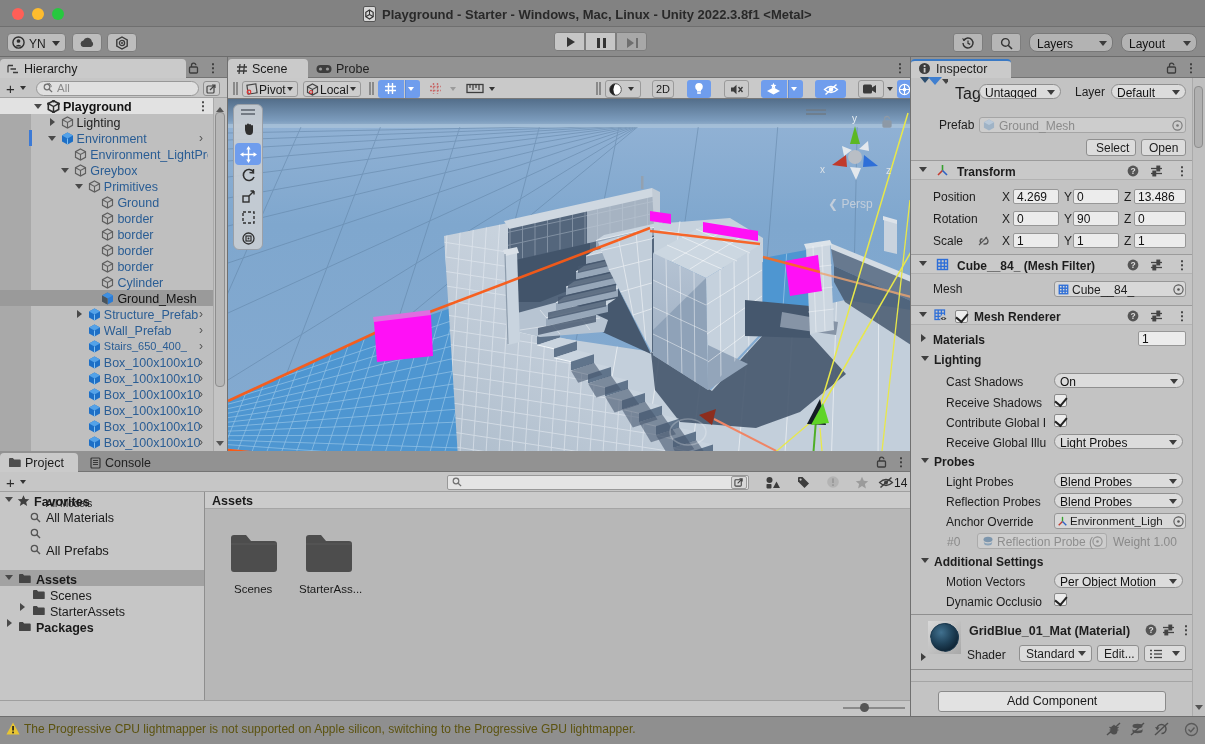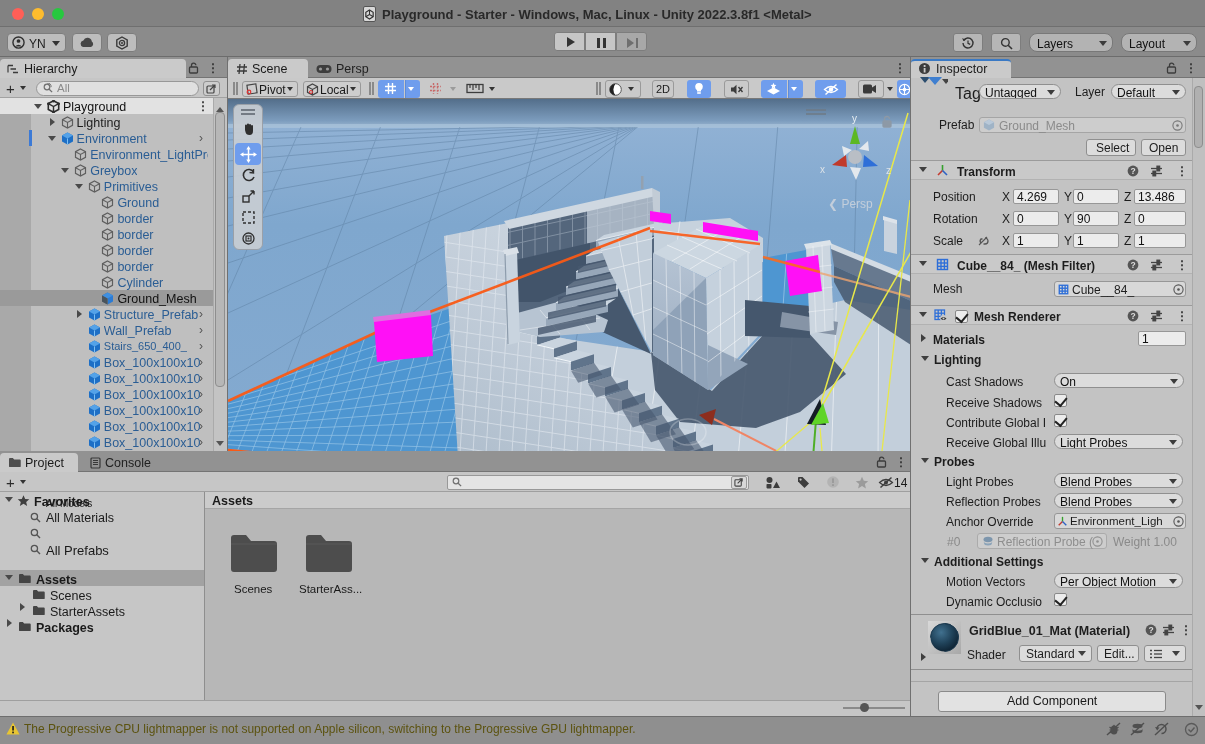--- a/index.html
+++ b/index.html
@@ -116,21 +116,21 @@
 <div class="a" style="left:0;top:98px;width:213px;height:16px;background:#e2e2e2"></div>
 <span class="arr arrD" style="left:34px;top:104px;border-width:4px;border-top-width:5px;border-top-color:#494949"></span>
 <svg width="13" height="13" style="left:47px;top:99.5px" viewBox="0 0 13 13">
     <path d="M6.5 0.8 11.7 3.6 11.7 9.4 6.5 12.2 1.3 9.4 1.3 3.6Z" fill="none" stroke="#2d2d2d" stroke-width="1.6"></path>
     <path d="M1.3 3.6 6.5 6.5 11.7 3.6 M6.5 6.5 6.5 12.2" stroke="#2d2d2d" stroke-width="1.4" fill="none"></path>
     <circle cx="6.5" cy="1.2" r="1.4" fill="#2d2d2d"></circle>
     <circle cx="11.6" cy="3.8" r="1.4" fill="#2d2d2d"></circle>
     <circle cx="1.4" cy="3.8" r="1.4" fill="#2d2d2d"></circle>
     <circle cx="6.5" cy="12" r="1.4" fill="#2d2d2d"></circle>
   </svg>
-<div class="tx" style="left:63px;top:99.5px;color:#111;font-weight:normal;font-size:12.5px;max-width:145px;overflow:hidden">Playground</div>
+<div class="tx" style="left:63px;top:99.5px;color:#111;font-weight:bold;font-size:12.5px;max-width:145px;overflow:hidden">Playground</div>
 <div class="tx" style="left:197px;top:99px;color:#333;font-weight:bold">⋮</div>
 <span class="arr arrR" style="left:49.6px;top:118px;border-width:4px;border-left-width:5px;border-left-color:#494949"></span>
 <svg width="13" height="13" style="left:60.6px;top:115.5px" viewBox="0 0 13 13">
     <path d="M6.5 1 11.5 3.7 11.5 9.3 6.5 12 1.5 9.3 1.5 3.7Z" fill="none" stroke="#5f5f5f" stroke-width="1.2"></path>
     <path d="M1.5 3.7 6.5 6.4 11.5 3.7 M6.5 6.4 6.5 12" fill="none" stroke="#5f5f5f" stroke-width="1.1"></path>
   </svg>
 <div class="tx" style="left:76.6px;top:115.5px;color:#1c1c1c;font-weight:normal;font-size:12.5px;max-width:131.4px;overflow:hidden">Lighting</div>
 <div class="a" style="left:29px;top:130px;width:3px;height:16px;background:#3c7ad6"></div>
 <span class="arr arrD" style="left:47.6px;top:136px;border-width:4px;border-top-width:5px;border-top-color:#494949"></span>
 <svg width="13" height="13" style="left:60.6px;top:131.5px" viewBox="0 0 13 13">
@@ -267,21 +267,21 @@
 <div class="tab" style="left:228px;top:59px;width:80px;height:19px"></div>
 <svg width="12" height="12" style="left:236px;top:63px" viewBox="0 0 12 12">
     <path d="M4 1 3 11 M8.5 1 7.5 11 M1 4 11 4 M1 8 11 8" stroke="#3a3a3a" stroke-width="1.3"></path>
   </svg>
 <div class="tx" style="left:252px;top:61.5px;font-size:12.5px">Scene</div>
 <svg width="16" height="10" style="left:316px;top:64px" viewBox="0 0 16 10">
     <rect x="0.5" y="1" width="15" height="8" rx="4" fill="#3d3d3d"></rect>
     <circle cx="4.5" cy="5" r="1.6" fill="#9a9a9a"></circle>
     <circle cx="11.5" cy="5" r="1.6" fill="#9a9a9a"></circle>
   </svg>
-<div class="tx" style="left:336px;top:61.5px;font-size:12.5px;color:#222">Persp</div>
+<div class="tx" style="left:336px;top:61.5px;font-size:12.5px;color:#222">Probe</div>
 <div class="tx" style="left:894px;top:61px;color:#333;font-weight:bold">⋮</div>
 <div class="a" style="left:228px;top:78px;width:683px;height:21px;background:#c9c9c9;border-bottom:1px solid #787878"></div>
 <div class="a" style="left:233px;top:82px;width:2px;height:13px;background:#8a8a8a"></div>
 <div class="a" style="left:236px;top:82px;width:2px;height:13px;background:#8a8a8a"></div>
 <div class="btn" style="left:242px;top:81px;width:56px;height:16px;background:#cdcdcd;border-color:#999"></div>
 <svg width="12" height="12" style="left:246px;top:83px" viewBox="0 0 12 12">
     <rect x="1.5" y="1.5" width="9" height="9" fill="none" stroke="#444" stroke-width="1.2" transform="rotate(-8 6 6)"></rect>
     <circle cx="3" cy="9" r="1.8" fill="none" stroke="#d33" stroke-width="1.2"></circle>
   </svg>
 <div class="tx" style="left:259px;top:82.5px;font-size:12px">Pivot</div>

